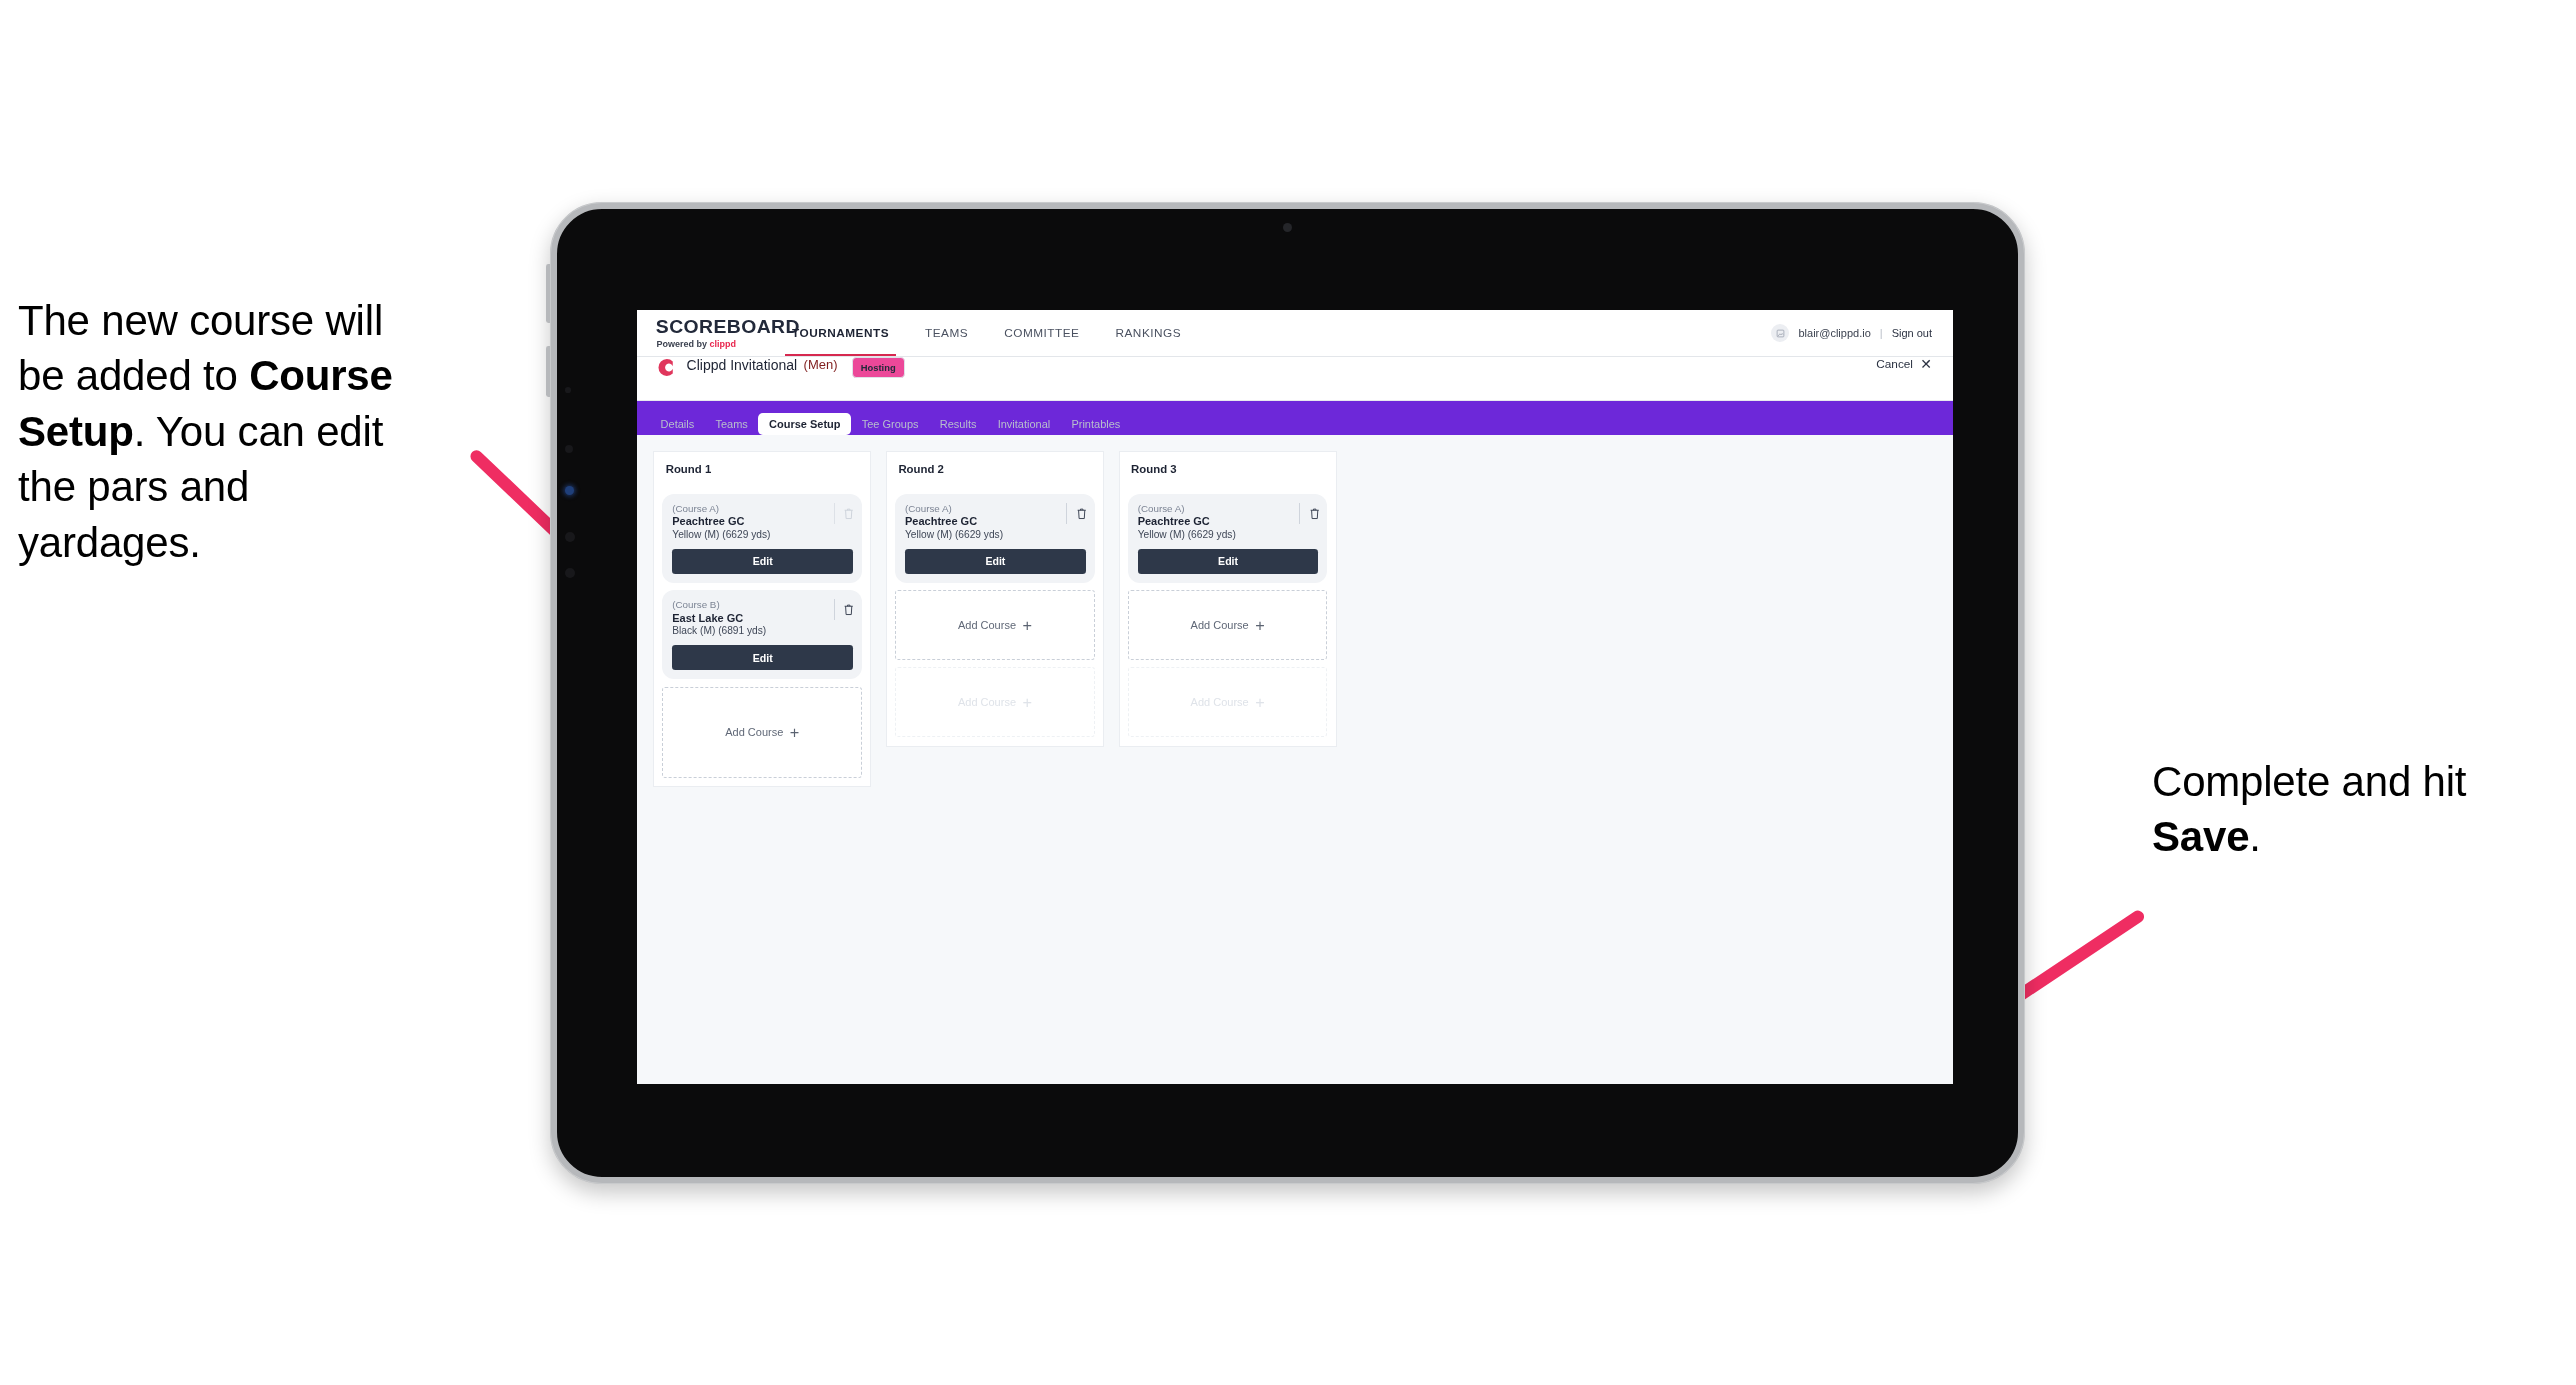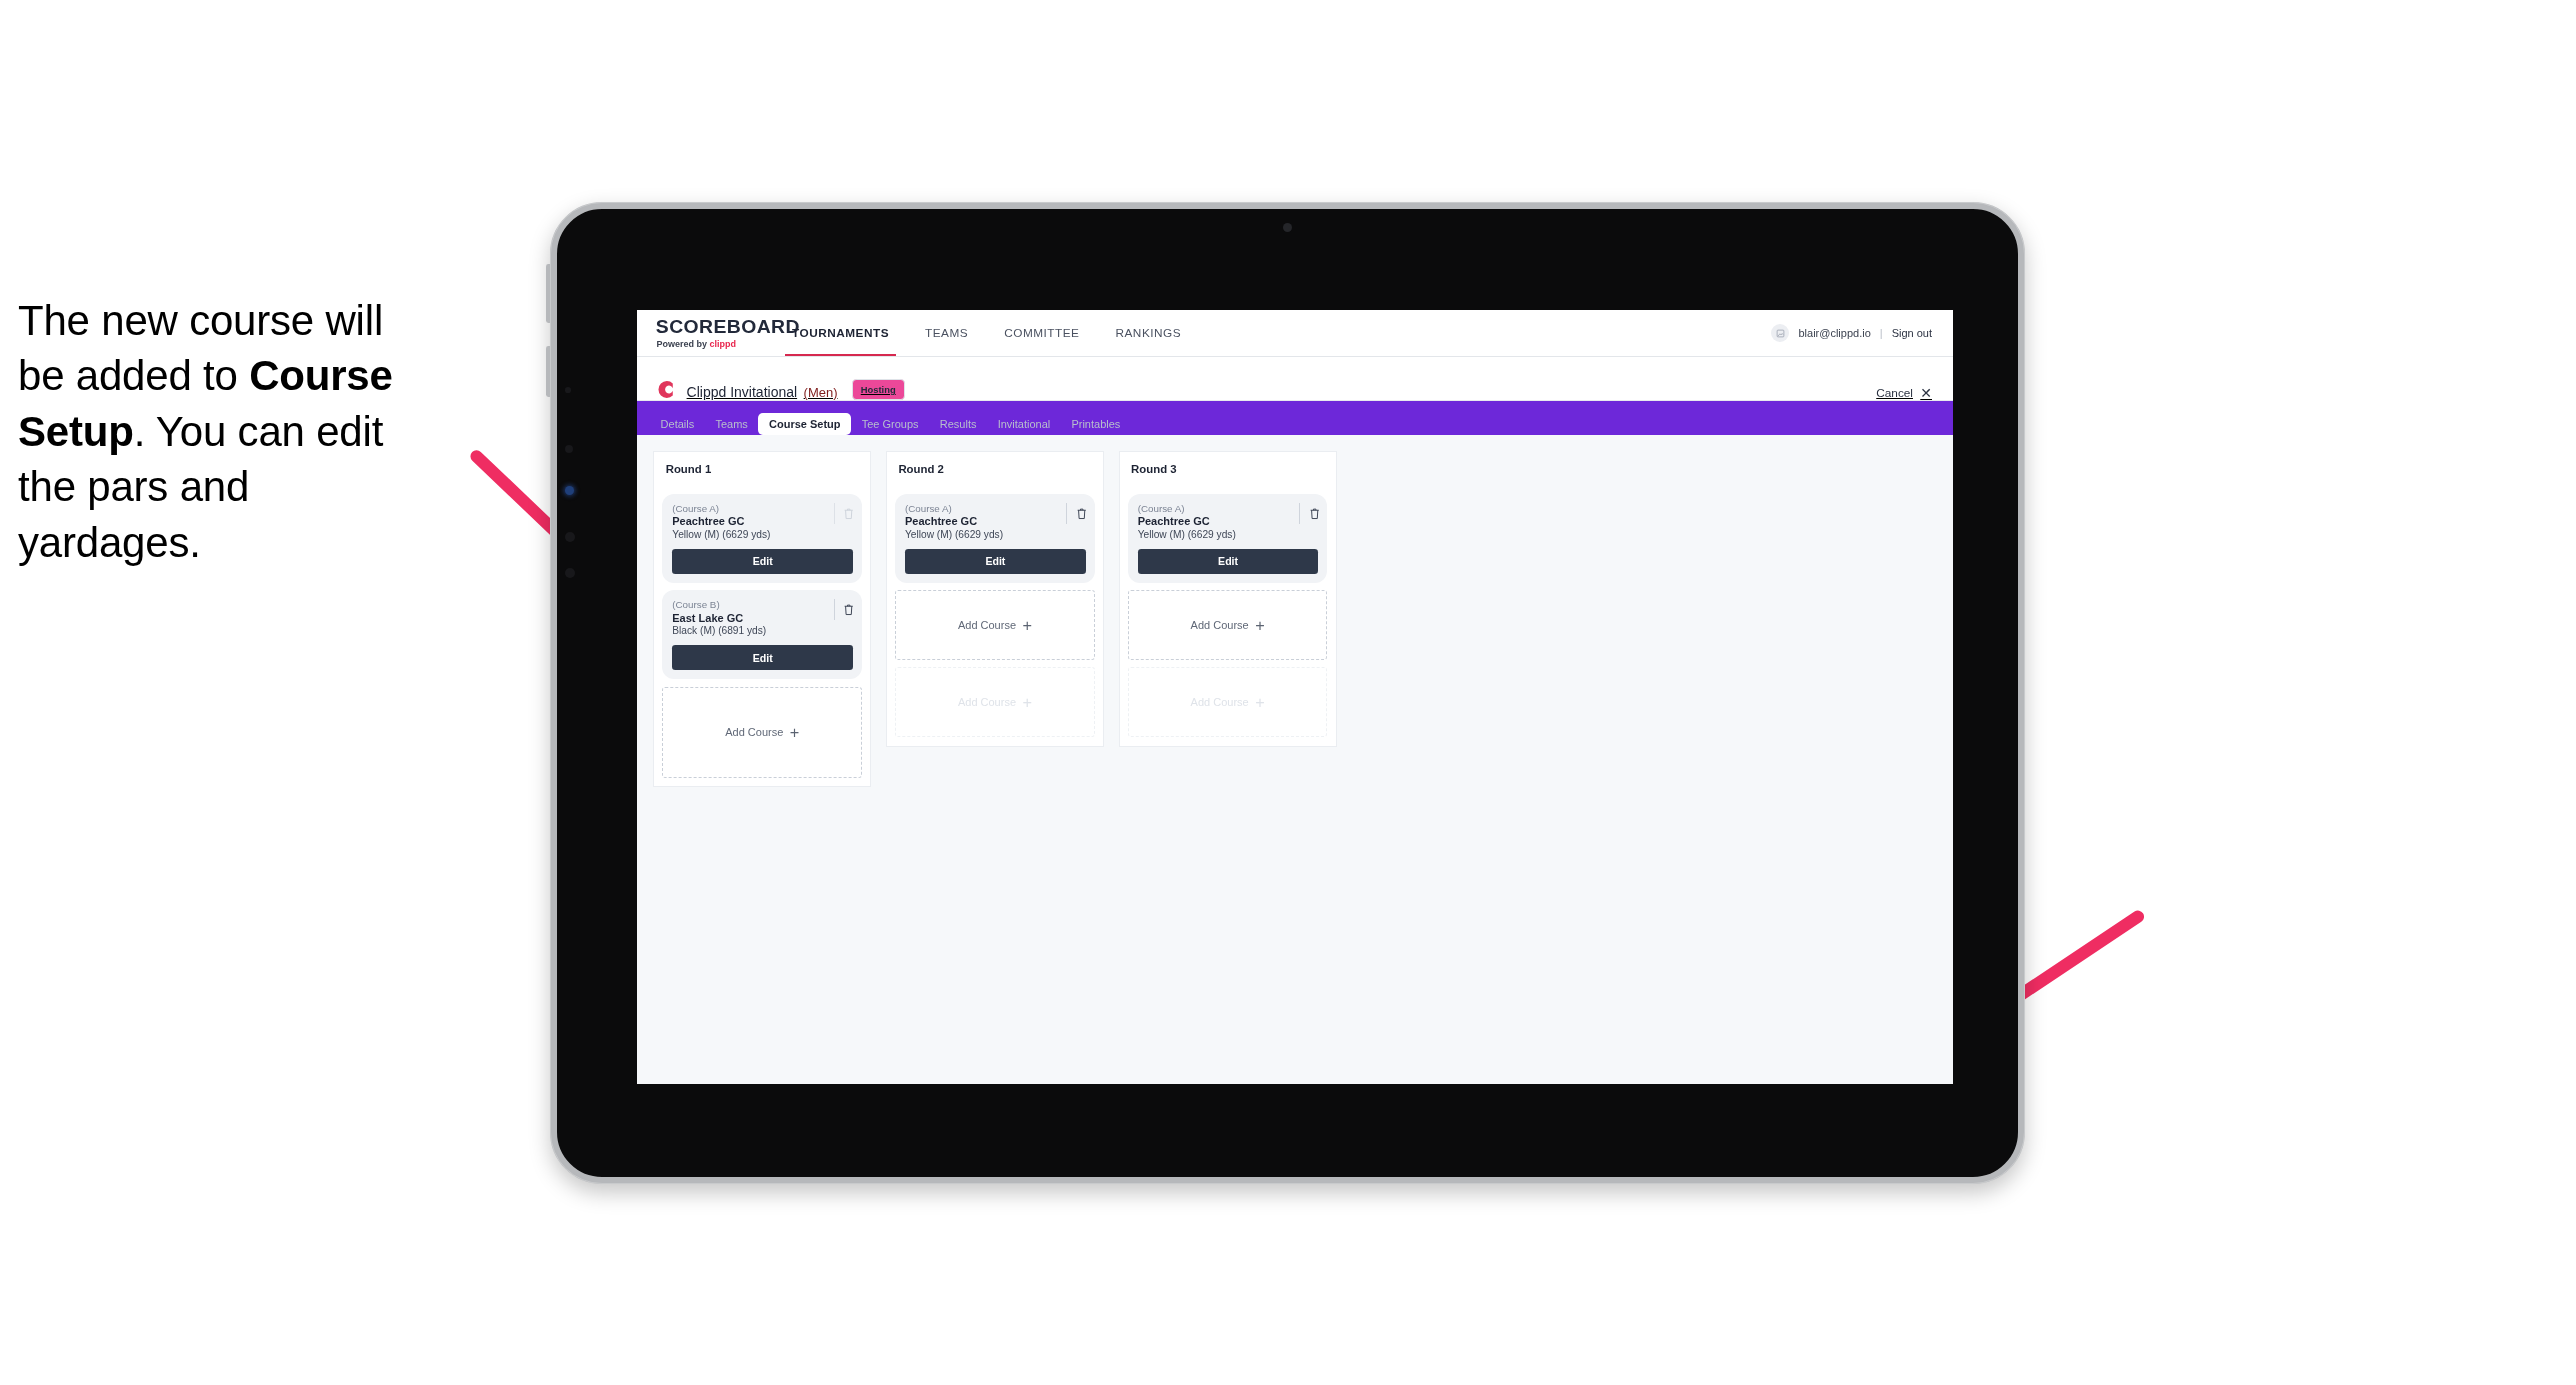--- a/index.html
+++ b/index.html
@@ -107,23 +107,22 @@
     width: 18px; height: 18px; border-radius: 50%;
     background: #eceef2; display:flex; align-items:center; justify-content:center;
     color:#9aa1ae; font-size: 9px;
   }
   .sep { color: #b9bec7; }
   .signout { color: #2b3242; }
 
   
   #tourbar {
     height: 44px; background: #ffffff;
-    display: flex; align-items: flex-end; padding: 0 21px 0 18px;
+    display: flex; align-items: flex-start; padding: 0 21px 0 18px;
     border-bottom: 0.8px solid #e7eaee;
-    text-decoration: underline;
   }
   .c-logo {
     width: 21px; height: 21px; margin-right: 10.6px; flex: none;
     position: relative;
   }
   .c-logo svg { display:block; }
   .tour-name { font-size: 14px; color: #1d2333; font-weight: 500; }
   .tour-gender { font-size: 13px; color: #7f1d1d; margin-left: 6.5px; }
   .hosting-badge {
     margin-left: 14px; border: 0.8px solid #dfe3e8; border-radius: 4.1px;
@@ -195,20 +194,23 @@
 </style>
 </head>
 <body>
 
 <div id="stage">
 
   <div class="anno" id="anno-left">
     <span>The new course will be added to </span><b>Course Setup</b><span>. You can edit the pars and yardages.</span>
   </div>
 
+  <div class="anno" id="anno-right">
+    <span>Complete and hit </span><b>Save</b><span>.</span>
+  </div>
 
   <svg class="arrow" id="arrow-left" style="left:457px; top:440px;" width="212" height="212" viewBox="0 0 260 260">
     <line x1="24" y1="20" x2="200" y2="188" stroke="#ef2d62" stroke-width="15" stroke-linecap="round"></line>
     <polygon points="237,238 163,212 198,172" fill="#ef2d62"></polygon>
   </svg>
 
   <svg class="arrow" id="arrow-right" style="left:1952px; top:897px;" width="212" height="147" viewBox="0 0 260 180">
     <line x1="228" y1="24" x2="75" y2="126" stroke="#ef2d62" stroke-width="15" stroke-linecap="round"></line>
     <polygon points="18,155 33,77 88,121" fill="#ef2d62"></polygon>
   </svg>

